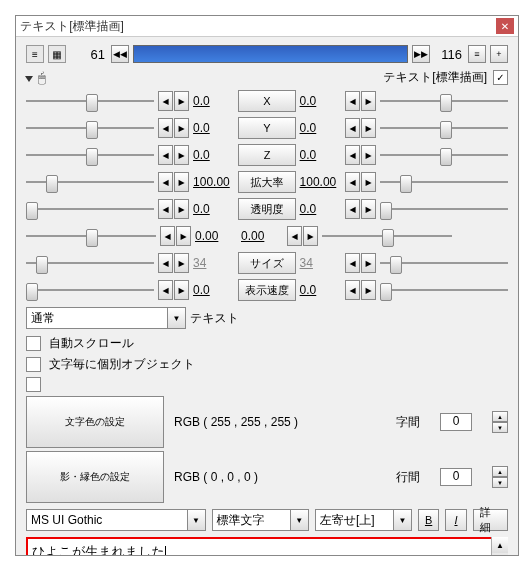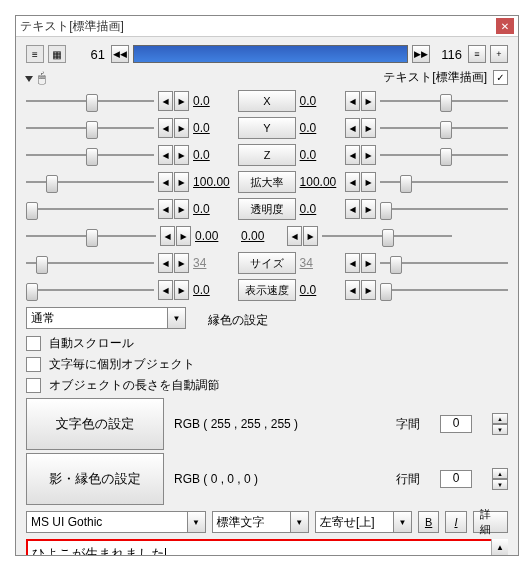--- a/index.html
+++ b/index.html
@@ -19,26 +19,26 @@
 .label-right{margin-left:auto;font-size:12px}
 .checkbox-right{width:13px;height:13px;border:1px solid #888;background:#fff;display:flex;align-items:center;justify-content:center;font-size:10px}
 .param-row{display:flex;align-items:center;gap:4px;margin-bottom:5px;height:22px}
 .slider-track{position:absolute;top:8px;left:0;right:0;height:2px;background:#999}
 .slider-thumb{position:absolute;top:2px;width:10px;height:16px;background:linear-gradient(#fff,#ccc);border:1px solid #888;border-radius:2px}
 .arrow-pair{display:flex;gap:1px}
 .arrow-btn{width:13px;height:18px;border:1px solid #888;background:linear-gradient(#fff,#ddd);display:flex;align-items:center;justify-content:center;font-size:8px;cursor:pointer}
 .val-cell{width:42px;text-align:left;font-size:12px;text-decoration:underline;color:#000}
 .name-btn{width:56px;height:20px;border:1px solid #888;background:linear-gradient(#fff,#e0e0e0);display:flex;align-items:center;justify-content:center;font-size:11px;cursor:pointer}
 .dim{color:#888}
-.blend-row{display:flex;align-items:flex-end;gap:22px;margin:6px 0}
+.blend-row{display:flex;align-items:center;gap:4px;margin:6px 0}
 .select-box{height:20px;border:1px solid #888;background:#fff;display:flex;align-items:center;padding:0 4px;position:relative}
 .select-arrow{position:absolute;right:0;top:0;width:17px;height:100%;background:linear-gradient(#fff,#ddd);border-left:1px solid #888;display:flex;align-items:center;justify-content:center;font-size:8px}
 .check-row{display:flex;align-items:center;gap:8px;margin:4px 0;font-size:12px}
 .checkbox{width:13px;height:13px;border:1px solid #888;background:#fff}
-.color-btn{height:18px;border:1px solid #888;background:linear-gradient(#fff,#e0e0e0);display:flex;align-items:center;justify-content:center;font-size:13px;cursor:pointer;padding:16px 8px}
+.color-btn{height:18px;border:1px solid #888;background:linear-gradient(#fff,#e0e0e0);display:flex;align-items:center;justify-content:center;font-size:10px;cursor:pointer;padding:16px 8px}
 .rgb-text{font-size:12px;padding-left:10px}
 .spacing-row{display:flex;align-items:center;gap:20px}
 .spacing-label{font-size:12px}
 .spacing-input{width:30px;height:16px;border:1px solid #888;background:#fff;text-align:center;font-size:12px}
 .spin-btns{display:flex;flex-direction:column}
 .spin-btn{width:14px;height:9px;border:1px solid #888;background:linear-gradient(#fff,#ddd);font-size:6px;display:flex;align-items:center;justify-content:center;cursor:pointer}
 .font-row{display:flex;align-items:center;gap:6px;margin-top:6px}
 .style-btn{width:20px;height:20px;border:1px solid #888;background:linear-gradient(#fff,#e0e0e0);display:flex;align-items:center;justify-content:center;font-size:11px;text-decoration:underline;cursor:pointer}
 .detail-btn{height:20px;border:1px solid #888;background:linear-gradient(#fff,#e0e0e0);display:flex;align-items:center;justify-content:center;font-size:11px;padding:0 6px;cursor:pointer}
 .text-area{margin-top:6px;border:2px solid #e00;background:#fff;height:78px;padding:4px;font-size:13px;position:relative}
@@ -244,34 +244,33 @@
             <div class="slider-thumb" style="left:0px"></div>
           </div>
         </div>
       </div>
 
     <div class="blend-row">
       <div class="select-box" style="width:150px">
         <span>通常</span>
         <div class="select-arrow">▼</div>
       </div>
-      <span>縁色の設定</span>
+      <span>テキスト</span>
     </div>
 
     <div class="check-row">
         <div class="checkbox"></div>
         <span>自動スクロール</span>
       </div>
     <div class="check-row">
         <div class="checkbox"></div>
         <span>文字毎に個別オブジェクト</span>
       </div>
     <div class="check-row">
         <div class="checkbox"></div>
-        <span>オブジェクトの長さを自動調節</span>
       </div>
 
     <div style="display:flex;align-items:center;gap:0;margin-top:4px">
       <div class="color-btn" style="width:120px">文字色の設定</div>
       <span class="rgb-text">RGB ( 255 , 255 , 255 )</span>
       <div style="flex:1"></div>
       <div class="spacing-row">
         <span class="spacing-label">字間</span>
         <div class="spacing-input">0</div>
         <div class="spin-btns">

